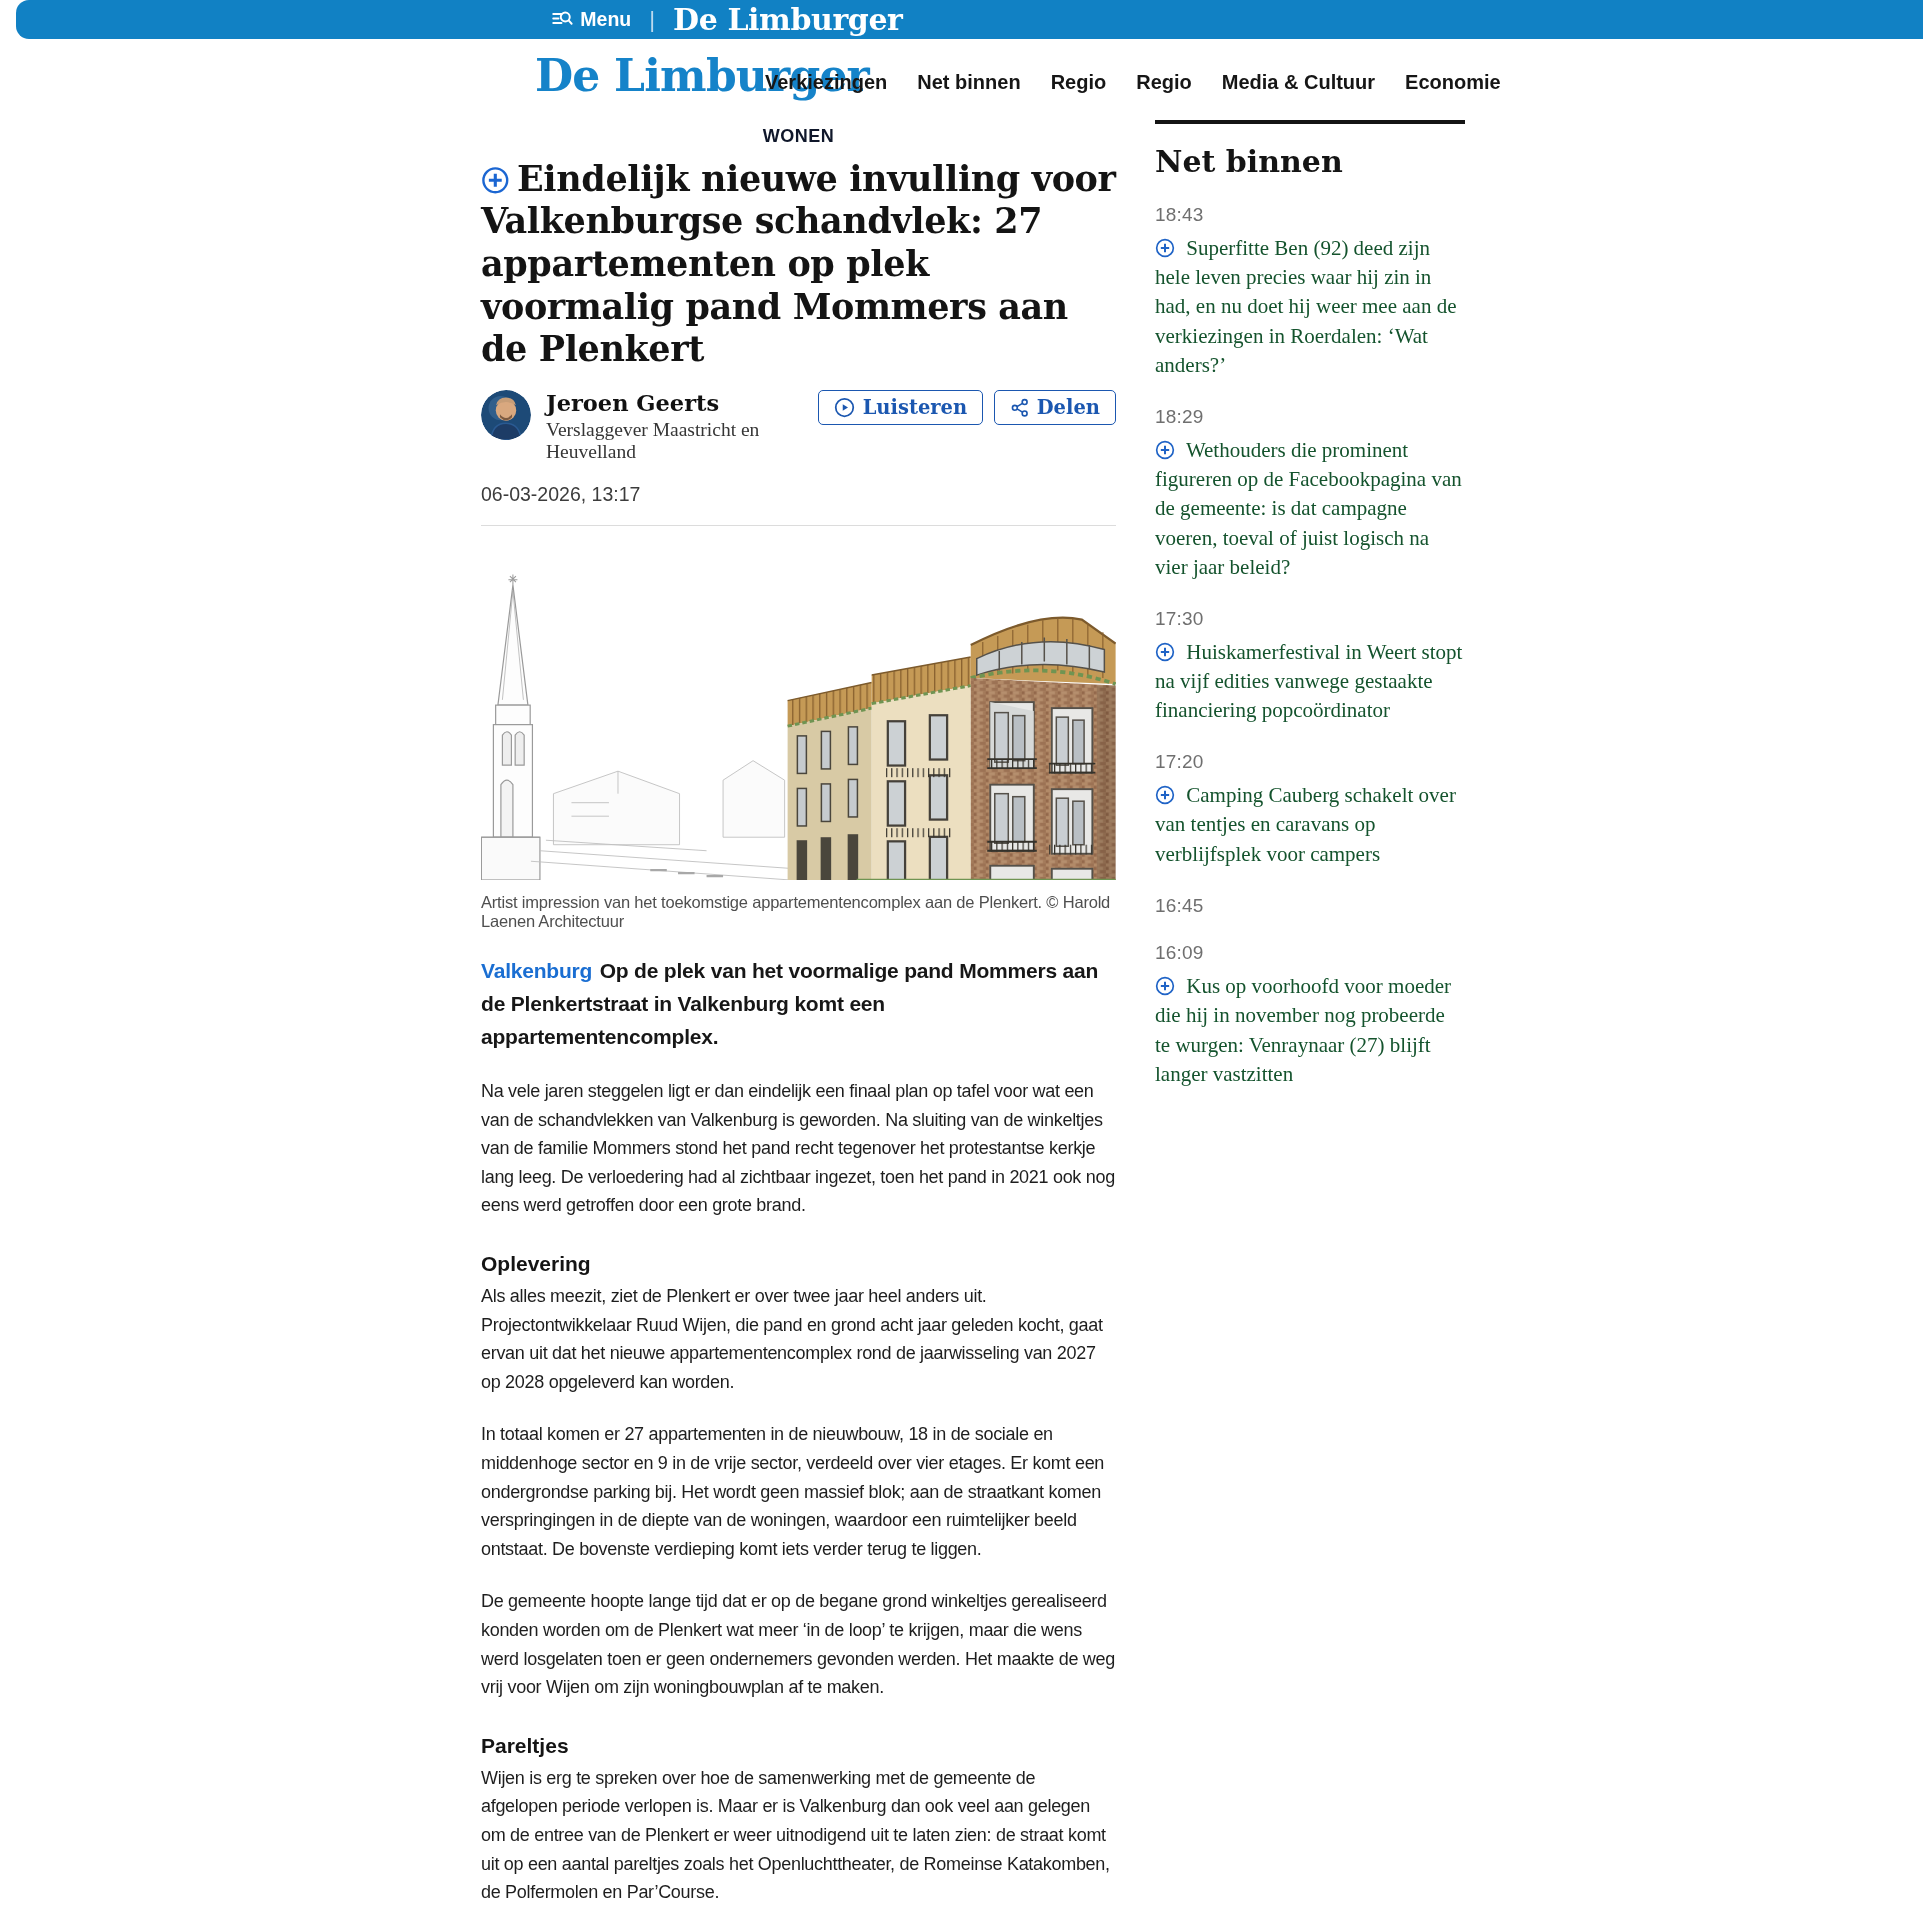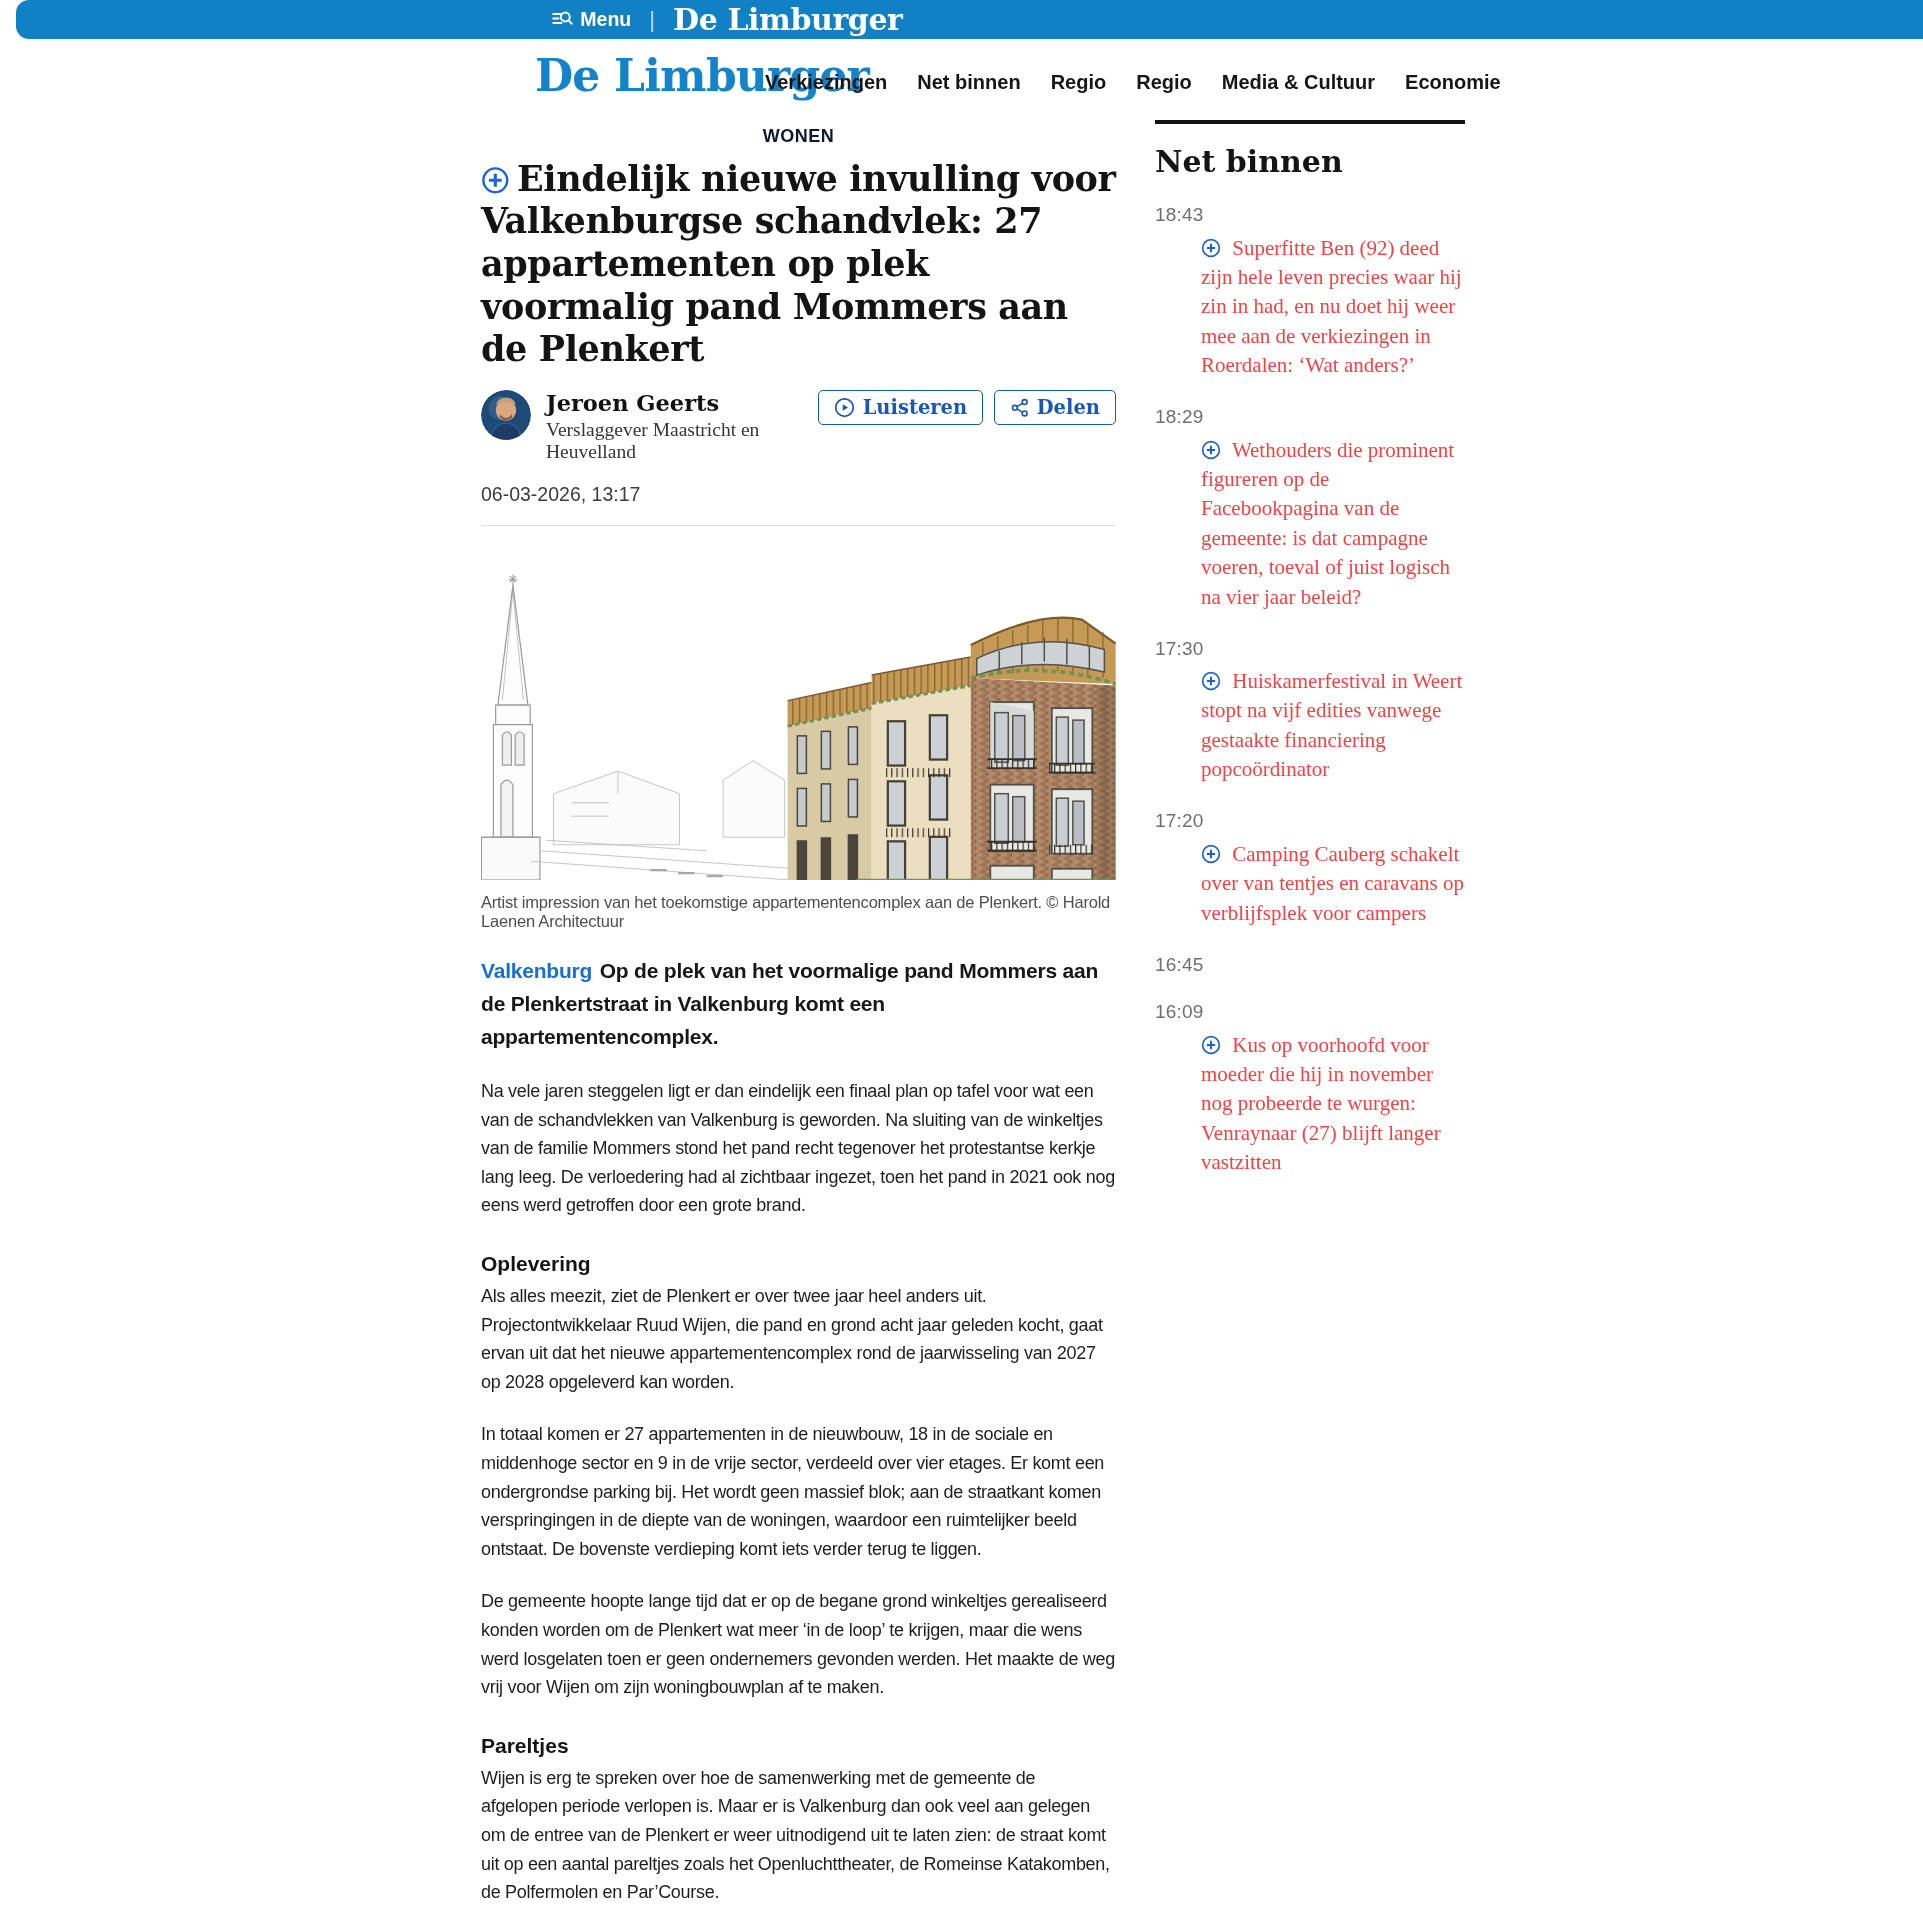--- a/index.html
+++ b/index.html
@@ -49,21 +49,21 @@
   #body-blocks p{margin:24px 0 0 0;font-size:18px;line-height:28.6px;letter-spacing:-0.3px;color:#1e1e1e;}
   #body-blocks h2{margin:32px 0 0 0;font-size:21px;font-weight:700;color:#141414;}
   #body-blocks h2 + p{margin-top:6px;}
 
   
   .sidebar{position:absolute;left:1155px;top:120px;width:310px;}
   .sb-rule{border-top:4.5px solid #141414;}
   .sb-title{margin-top:19.5px;font-family:"DejaVu Serif","Liberation Serif",serif;font-weight:700;font-size:30px;color:#141414;}
   .nb-item{margin-top:25.6px;}
   .nb-time{font-size:19px;color:#6f6f6f;letter-spacing:0.2px;}
-  .nb-link{margin-top:7.5px;font-family:"Liberation Serif","DejaVu Serif",serif;font-size:21px;line-height:1.4;color:#ef4444;cursor:pointer;margin-left:46px;}
+  .nb-link{margin-top:7.5px;font-family:"Liberation Serif","DejaVu Serif",serif;font-size:21px;line-height:1.4;color:#14532d;cursor:pointer;}
   .nb-link .plus-sm{color:#1f63c6;vertical-align:-3px;margin-right:6px;}
 </style>
 </head>
 <body>
 
 <div id="page">
 
   <div class="topbar">
     <div class="topbar-inner">
       <div class="menu-btn">

